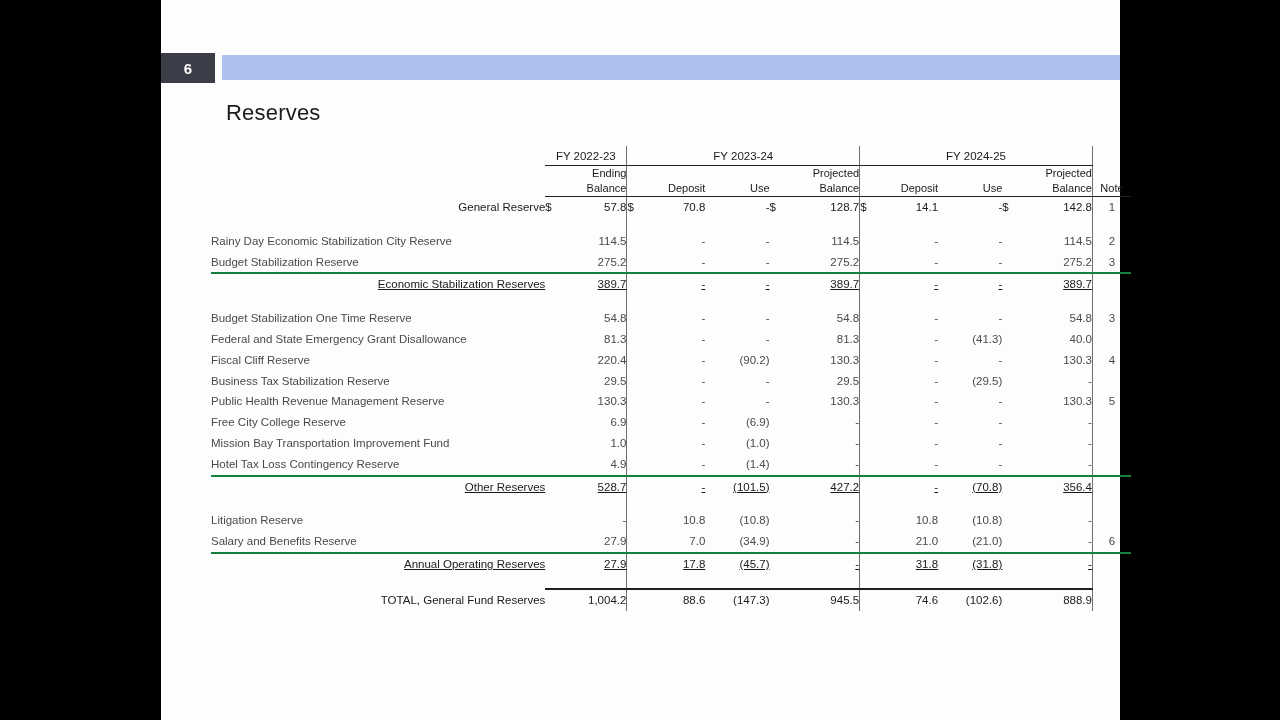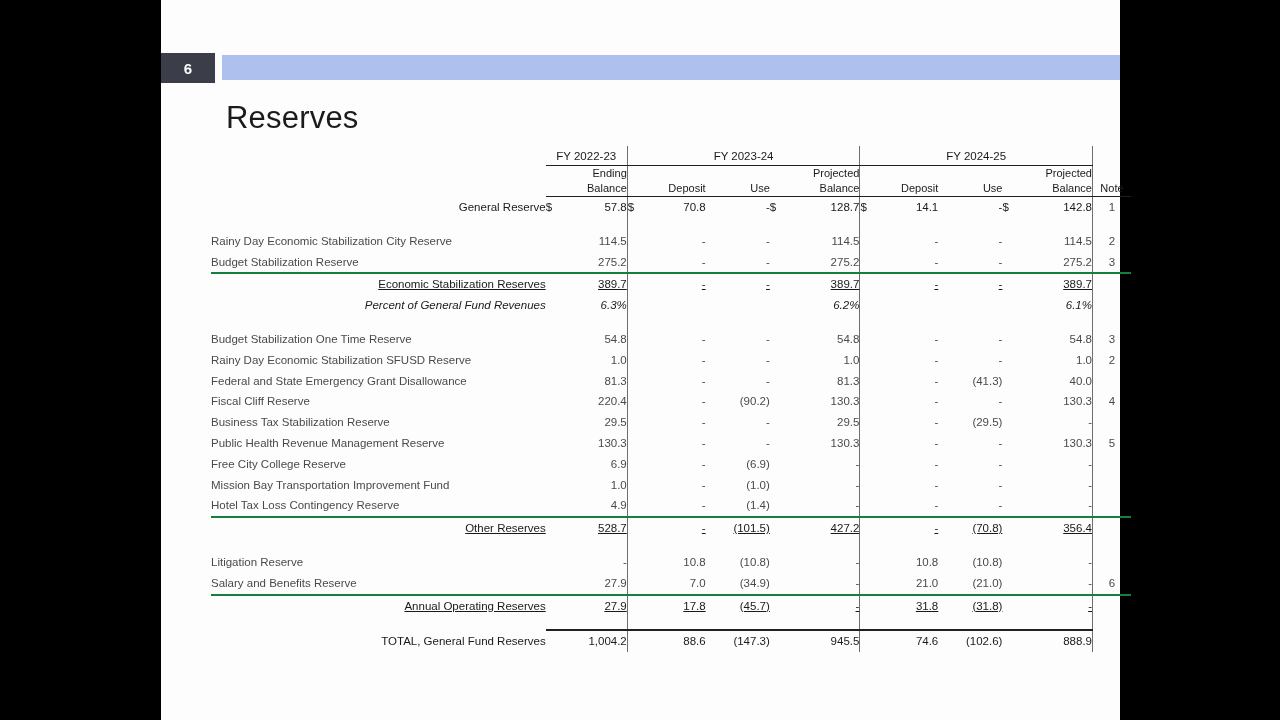--- a/index.html
+++ b/index.html
@@ -50,21 +50,21 @@
     left: 61px;
     top: 55px;
     width: 898px;
     height: 25px;
     background: #adc0ee;
   }
   #slide-title {
     position: absolute;
     left: 65px;
     top: 100px;
-    font-size: 31px;
+    font-size: 22px;
     font-weight: 400;
     color: #1b1b1b;
     letter-spacing: 0.2px;
   }
 
   
   #reserve-table {
     position: absolute;
     left: 50px;
     top: 146px;
@@ -272,36 +272,20 @@
         <td></td>
         <td class="c-num bold vsep-r">389.7</td>
         <td></td>
         <td class="c-num bold">-</td>
         <td class="c-num bold">-</td>
         <td></td>
         <td class="c-num bold vsep-r">389.7</td>
         <td class="c-note"></td>
       </tr>
 
-      <tr class="r">
-        <td class="c-label lbl-right italic-b">Percent of General Fund Revenues</td>
-        <td></td>
-        <td class="c-num italic-b vsep-r">6.3%</td>
-        <td></td>
-        <td class="c-num italic-b"></td>
-        <td class="c-num italic-b"></td>
-        <td></td>
-        <td class="c-num italic-b vsep-r">6.2%</td>
-        <td></td>
-        <td class="c-num italic-b"></td>
-        <td class="c-num italic-b"></td>
-        <td></td>
-        <td class="c-num italic-b vsep-r">6.1%</td>
-        <td class="c-note"></td>
-      </tr>
 
       <tr class="spacer">
         <td></td>
             <td></td>
         <td class="vsep-r"></td>
             <td></td>
         <td></td>
             <td></td>
         <td></td>
             <td class="vsep-r"></td>
@@ -323,36 +307,20 @@
             <td class="c-num muted">-</td>
             <td class="c-num muted">-</td>
             <td class=""></td>
             <td class="c-num muted vsep-r">54.8</td>
             <td class=""></td>
             <td class="c-num muted">-</td>
             <td class="c-num muted">-</td>
             <td class=""></td>
             <td class="c-num muted vsep-r">54.8</td>
             <td class="c-note muted">3</td>
-          </tr>
-          <tr class="r">
-            <td class="c-label muted">Rainy Day Economic Stabilization SFUSD Reserve</td>
-            <td class=""></td>
-            <td class="c-num muted vsep-r">1.0</td>
-            <td class=""></td>
-            <td class="c-num muted">-</td>
-            <td class="c-num muted">-</td>
-            <td class=""></td>
-            <td class="c-num muted vsep-r">1.0</td>
-            <td class=""></td>
-            <td class="c-num muted">-</td>
-            <td class="c-num muted">-</td>
-            <td class=""></td>
-            <td class="c-num muted vsep-r">1.0</td>
-            <td class="c-note muted">2</td>
           </tr>
           <tr class="r">
             <td class="c-label muted">Federal and State Emergency Grant Disallowance</td>
             <td class=""></td>
             <td class="c-num muted vsep-r">81.3</td>
             <td class=""></td>
             <td class="c-num muted">-</td>
             <td class="c-num muted">-</td>
             <td class=""></td>
             <td class="c-num muted vsep-r">81.3</td>

